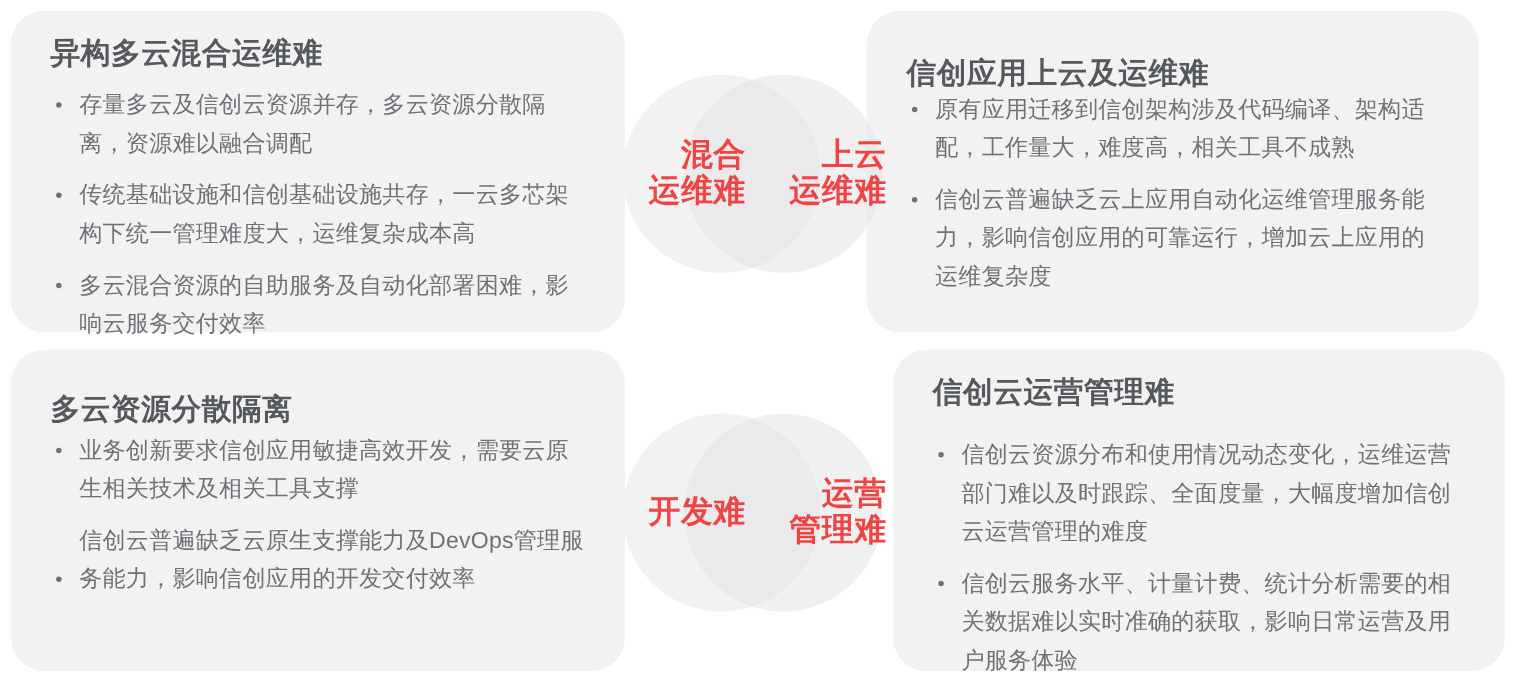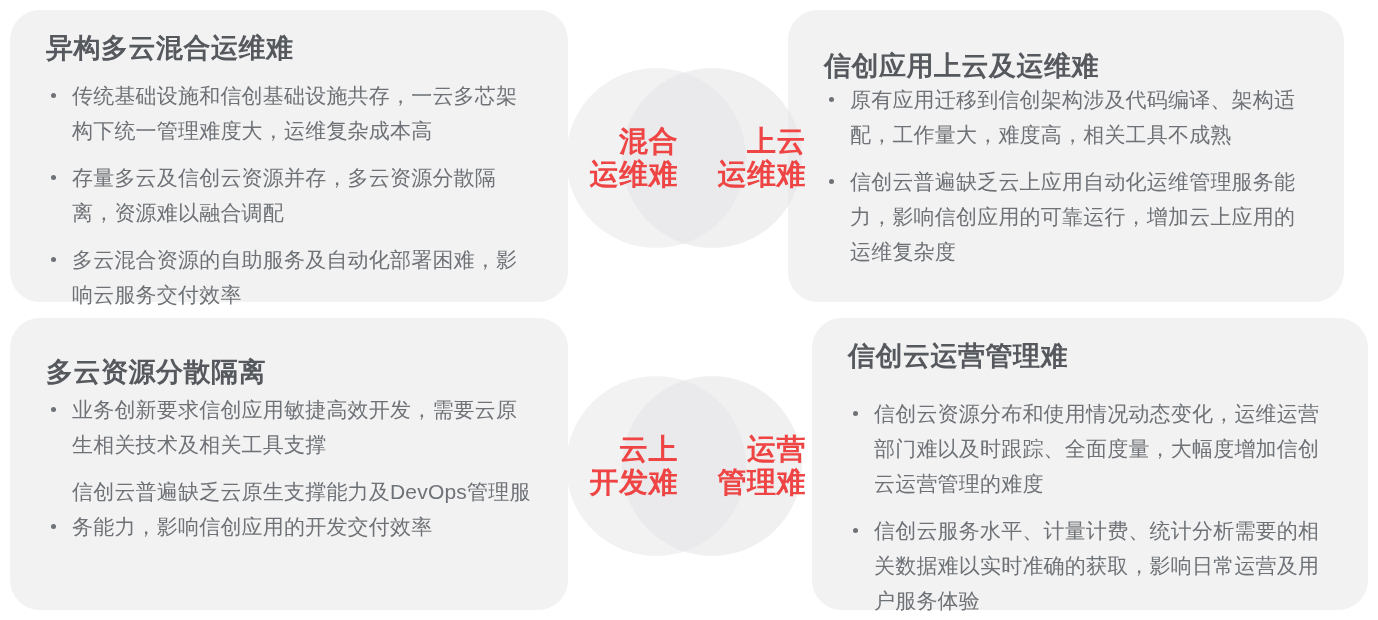--- a/index.html
+++ b/index.html
@@ -103,25 +103,25 @@
 </head>
 <body>
 
 <div class="stage">
 
   <div class="card tl">
     <div class="card-title">异构多云混合运维难</div>
     <ul class="bullets">
       <li class="bullet">
         <span class="dot"></span>
-        <span>传统基础设施和信创基础设施共存，一云多芯架构下统一管理难度大，运维复杂成本高</span>
+        <span>存量多云及信创云资源并存，多云资源分散隔离，资源难以融合调配</span>
       </li>
       <li class="bullet">
         <span class="dot"></span>
-        <span>存量多云及信创云资源并存，多云资源分散隔离，资源难以融合调配</span>
+        <span>传统基础设施和信创基础设施共存，一云多芯架构下统一管理难度大，运维复杂成本高</span>
       </li>
       <li class="bullet">
         <span class="dot"></span>
         <span>多云混合资源的自助服务及自动化部署困难，影响云服务交付效率</span>
       </li>
     </ul>
   </div>
 
   <div class="card tr">
     <div class="card-title">信创应用上云及运维难</div>
@@ -175,21 +175,20 @@
     <div class="venn-label r">
       <span>上云</span>
       <span>运维难</span>
     </div>
   </div>
 
   <div class="venn bottom">
     <div class="circ left"></div>
     <div class="circ right"></div>
     <div class="venn-label l">
-      <span>云上</span>
       <span>开发难</span>
     </div>
     <div class="venn-label r">
       <span>运营</span>
       <span>管理难</span>
     </div>
   </div>
 
 </div>
 

